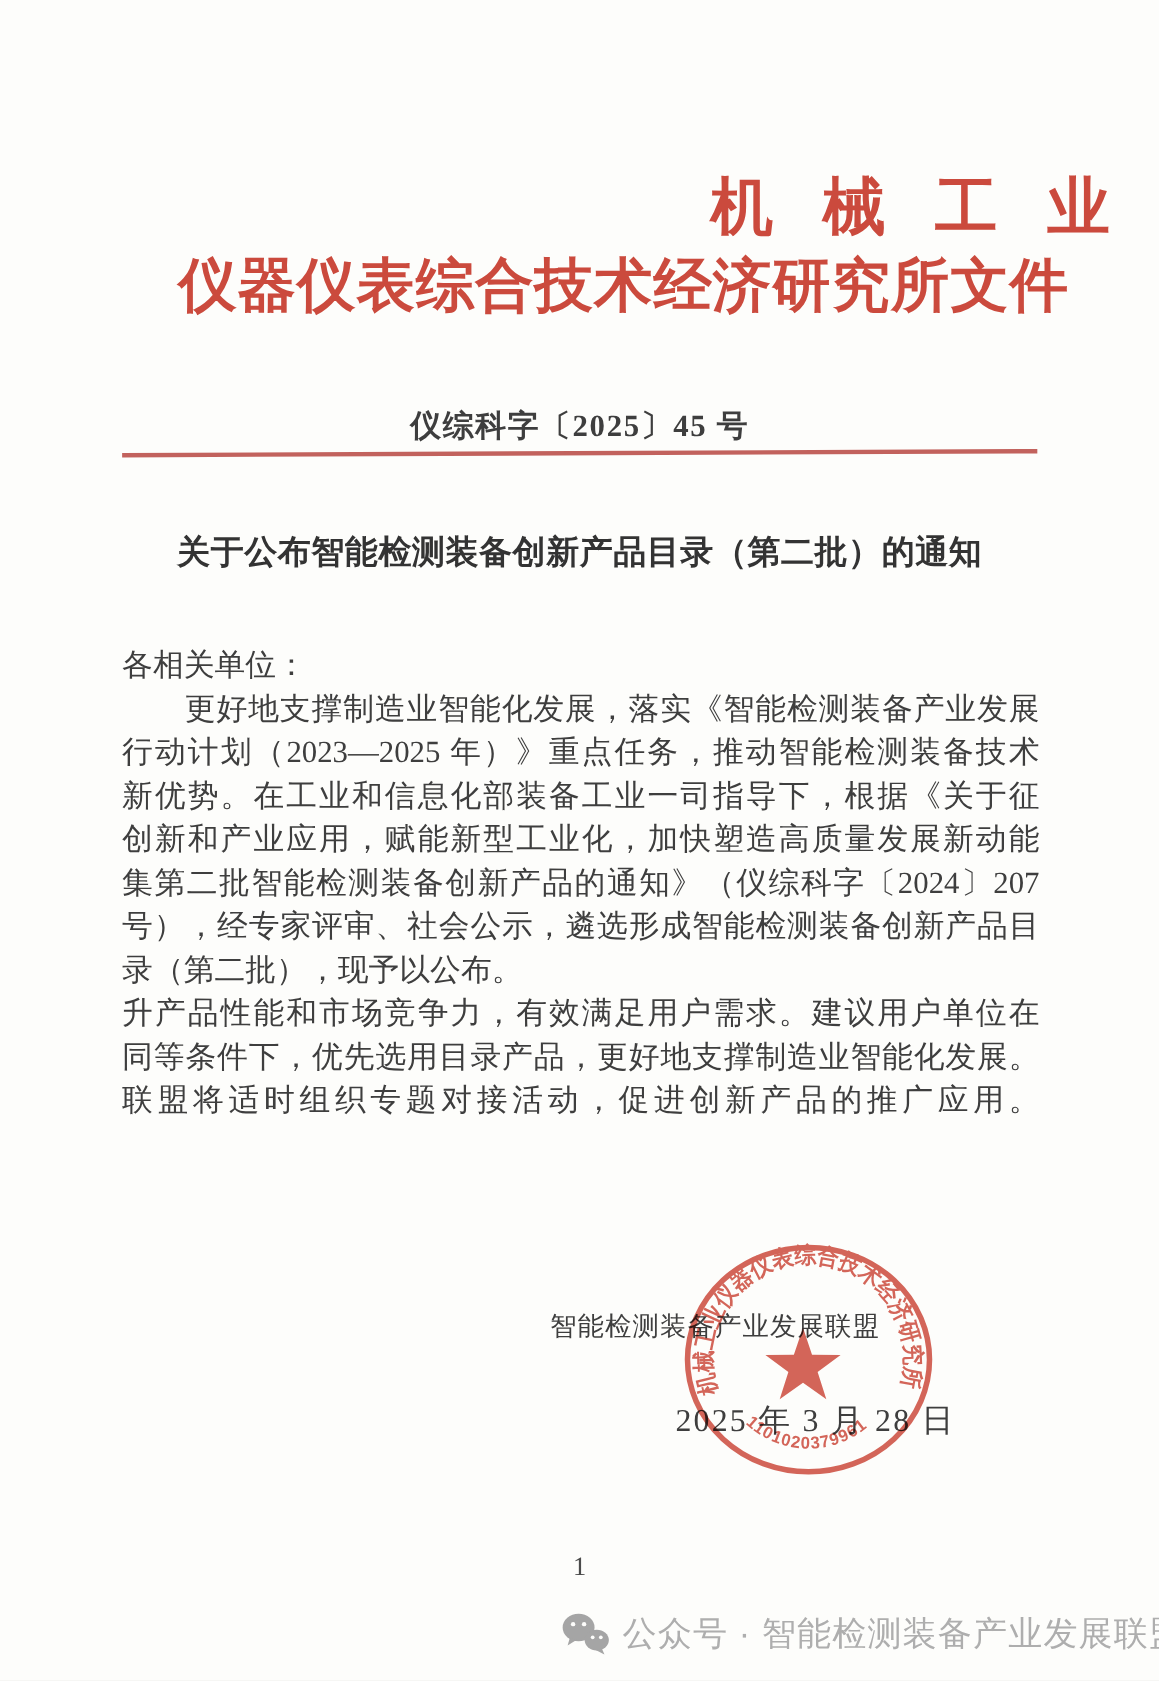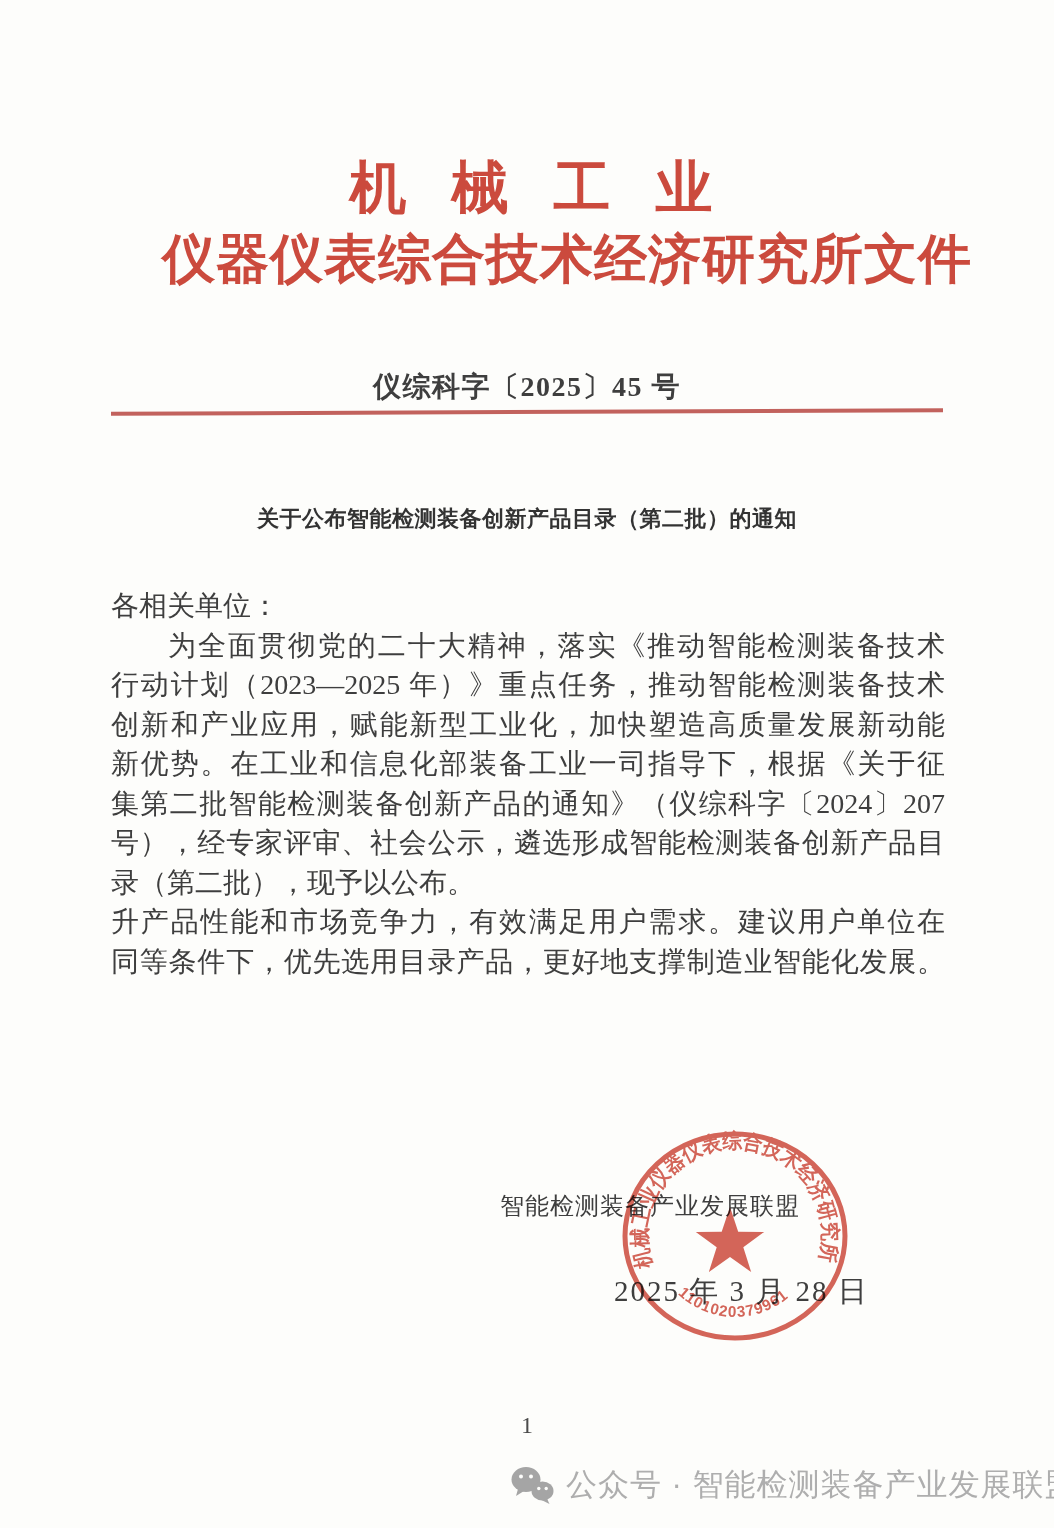--- a/index.html
+++ b/index.html
@@ -14,21 +14,21 @@
     position:relative;
     width:1054px;height:1528px;
     margin:0 auto;
     background:#fdfdfb;
     font-family:"Liberation Serif","DejaVu Serif",serif;
     overflow:hidden;
   }
   
   .header-line1{
     position:absolute;top:150px;left:0;width:100%;
-    text-align:center;
+    text-align:right;
     font-size:57px;font-weight:bold;
     color:var(--header-red);
     letter-spacing:45px;padding-left:53px;
     box-sizing:border-box;white-space:nowrap;
   }
   .header-line2{
     position:absolute;top:224px;left:0;width:100%;
     text-align:center;
     font-size:53px;font-weight:bold;
     color:var(--header-red);
@@ -41,23 +41,23 @@
     font-size:28px;color:var(--ink);letter-spacing:1.5px;font-weight:bold;
   }
   .red-line{
     position:absolute;top:410px;left:111px;
     width:832px;height:4px;
     background:var(--separator-red);
     transform:rotate(-0.25deg);
   }
   
   .subject-title{
-    position:absolute;top:504px;left:0;width:100%;
+    position:absolute;top:482px;left:0;width:100%;
     text-align:center;margin:0;
-    font-size:22px;font-weight:bold;color:#333;
+    font-size:30px;font-weight:bold;color:#333;
     letter-spacing:0.5px;white-space:nowrap;
   }
   
   .body-text{
     position:absolute;top:586px;left:111px;width:834px;
     color:var(--ink);
   }
   .body-line{
     font-size:28px;line-height:39.5px;
     text-align:left;
@@ -113,29 +113,30 @@
   <div class="header-line2">仪器仪表综合技术经济研究所文件</div>
 
   <div class="doc-number">仪综科字〔2025〕45 号</div>
 
   <div class="red-line"></div>
 
   <h1 class="subject-title">关于公布智能检测装备创新产品目录（第二批）的通知</h1>
 
   <div class="body-text">
       <div class="body-line">各相关单位：</div>
-      <div class="body-line just ind">为全面贯彻党的二十大精神，落实《推动智能检测装备技术</div>
+      <div class="body-line just ind">更好地支撑制造业智能化发展，落实《智能检测装备产业发展</div>
       <div class="body-line just">行动计划（2023—2025 年）》重点任务，推动智能检测装备技术</div>
+      <div class="body-line just">新优势。在工业和信息化部装备工业一司指导下，根据《关于征</div>
       <div class="body-line just">创新和产业应用，赋能新型工业化，加快塑造高质量发展新动能</div>
-      <div class="body-line just">新优势。在工业和信息化部装备工业一司指导下，根据《关于征</div>
       <div class="body-line just">集第二批智能检测装备创新产品的通知》（仪综科字〔2024〕207</div>
       <div class="body-line just">号），经专家评审、社会公示，遴选形成智能检测装备创新产品目</div>
       <div class="body-line">录（第二批），现予以公布。</div>
       <div class="body-line just">升产品性能和市场竞争力，有效满足用户需求。建议用户单位在</div>
       <div class="body-line just">同等条件下，优先选用目录产品，更好地支撑制造业智能化发展。</div>
+      <div class="body-line just">联盟将适时组织专题对接活动，促进创新产品的推广应用。</div>
     </div>
 
   <div class="sig-org">智能检测装备产业发展联盟</div>
   <div class="sig-date">2025 年 3 月 28 日</div>
 
   <svg class="seal" viewBox="0 0 236 218" xmlns="http://www.w3.org/2000/svg">
     <defs>
       <path id="seal-arc-top" d="M 35.3 138.1 A 88 88 0 1 1 200.7 138.1" fill="none"></path>
       <path id="seal-arc-bottom" d="M 59.3 164.7 A 83 83 0 0 0 176.7 164.7" fill="none"></path>
     </defs>

